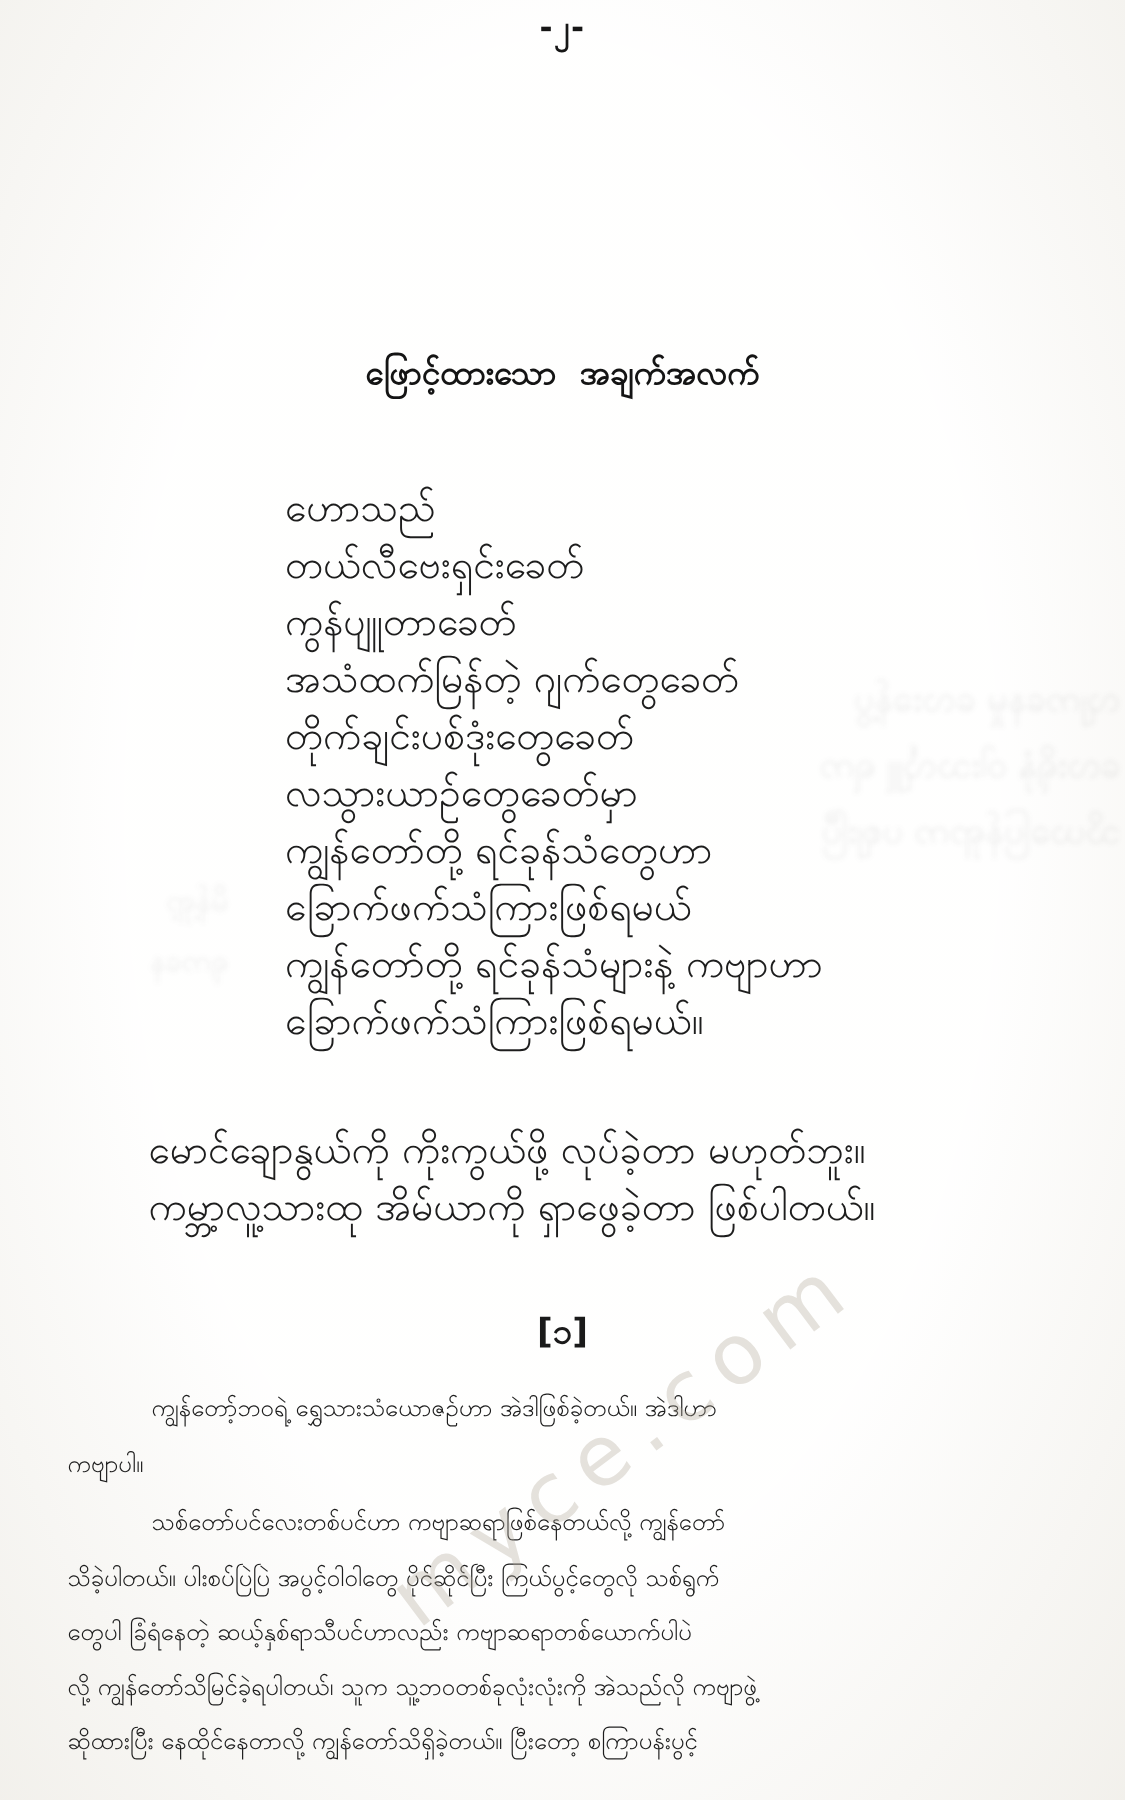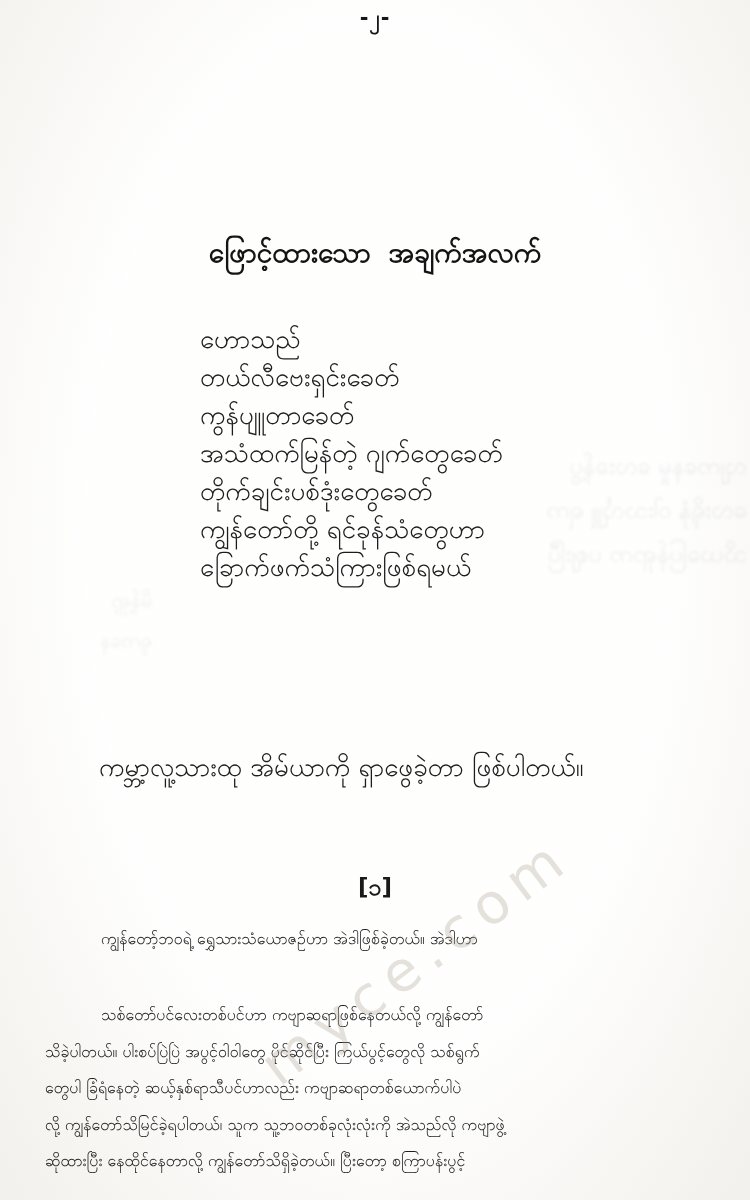--- a/index.html
+++ b/index.html
@@ -32,29 +32,29 @@
     font-weight: 700;
     letter-spacing: 1px;
     color: #161616;
   }
   .poem-title {
     position: absolute;
     top: 234px;
     left: 0;
     width: 100%;
     text-align: center;
-    font-size: 28px;
+    font-size: 22px;
     font-weight: 700;
     color: #141414;
     word-spacing: 8px;
   }
   .poem-block {
     position: absolute;
     top: 320px;
-    left: 200px;
+    left: 190px;
     font-size: 26px;
     line-height: 38px;
     color: #1d1d1d;
     white-space: nowrap;
   }
   .stanza-block {
     position: absolute;
     top: 748px;
     left: 99px;
     font-size: 26px;
@@ -128,32 +128,37 @@
   </div>
 
   <div class="poem-title">ဖြောင့်ထားသော အချက်အလက်</div>
 
   <div class="poem-block">
     <div class="poem-line">ဟောသည်</div>
     <div class="poem-line">တယ်လီဗေးရှင်းခေတ်</div>
     <div class="poem-line">ကွန်ပျူတာခေတ်</div>
     <div class="poem-line">အသံထက်မြန်တဲ့ ဂျက်တွေခေတ်</div>
     <div class="poem-line">တိုက်ချင်းပစ်ဒုံးတွေခေတ်</div>
+    <div class="poem-line">လသွားယာဉ်တွေခေတ်မှာ</div>
     <div class="poem-line">ကျွန်တော်တို့ ရင်ခုန်သံတွေဟာ</div>
     <div class="poem-line">ခြောက်ဖက်သံကြားဖြစ်ရမယ်</div>
+    <div class="poem-line">ကျွန်တော်တို့ ရင်ခုန်သံများနဲ့ ကဗျာဟာ</div>
+    <div class="poem-line">ခြောက်ဖက်သံကြားဖြစ်ရမယ်။</div>
   </div>
 
   <div class="stanza-block">
+    <div class="stanza-line">မောင်ချောနွယ်ကို ကိုးကွယ်ဖို့ လုပ်ခဲ့တာ မဟုတ်ဘူး။</div>
     <div class="stanza-line">ကမ္ဘာ့လူ့သားထု အိမ်ယာကို ရှာဖွေခဲ့တာ ဖြစ်ပါတယ်။</div>
   </div>
 
   <div class="section-marker">[၁]</div>
 
   <div class="para para-1">
     <div class="para-line indented">ကျွန်တော့်ဘဝရဲ့ ရွှေသားသံယောဇဉ်ဟာ အဲဒါဖြစ်ခဲ့တယ်။ အဲဒါဟာ</div>
+    <div class="para-line">ကဗျာပါ။</div>
   </div>
 
   <div class="para para-2">
     <div class="para-line indented">သစ်တော်ပင်လေးတစ်ပင်ဟာ ကဗျာဆရာဖြစ်နေတယ်လို့ ကျွန်တော်</div>
     <div class="para-line">သိခဲ့ပါတယ်။ ပါးစပ်ပြဲပြဲ အပွင့်ဝါဝါတွေ ပိုင်ဆိုင်ပြီး ကြယ်ပွင့်တွေလို သစ်ရွက်</div>
     <div class="para-line">တွေပါ ခြံရံနေတဲ့ ဆယ့်နှစ်ရာသီပင်ဟာလည်း ကဗျာဆရာတစ်ယောက်ပါပဲ</div>
     <div class="para-line">လို့ ကျွန်တော်သိမြင်ခဲ့ရပါတယ်၊ သူက သူ့ဘဝတစ်ခုလုံးလုံးကို အဲသည်လို ကဗျာဖွဲ့</div>
     <div class="para-line">ဆိုထားပြီး နေထိုင်နေတာလို့ ကျွန်တော်သိရှိခဲ့တယ်။ ပြီးတော့ စကြာပန်းပွင့်</div>
   </div>
 

